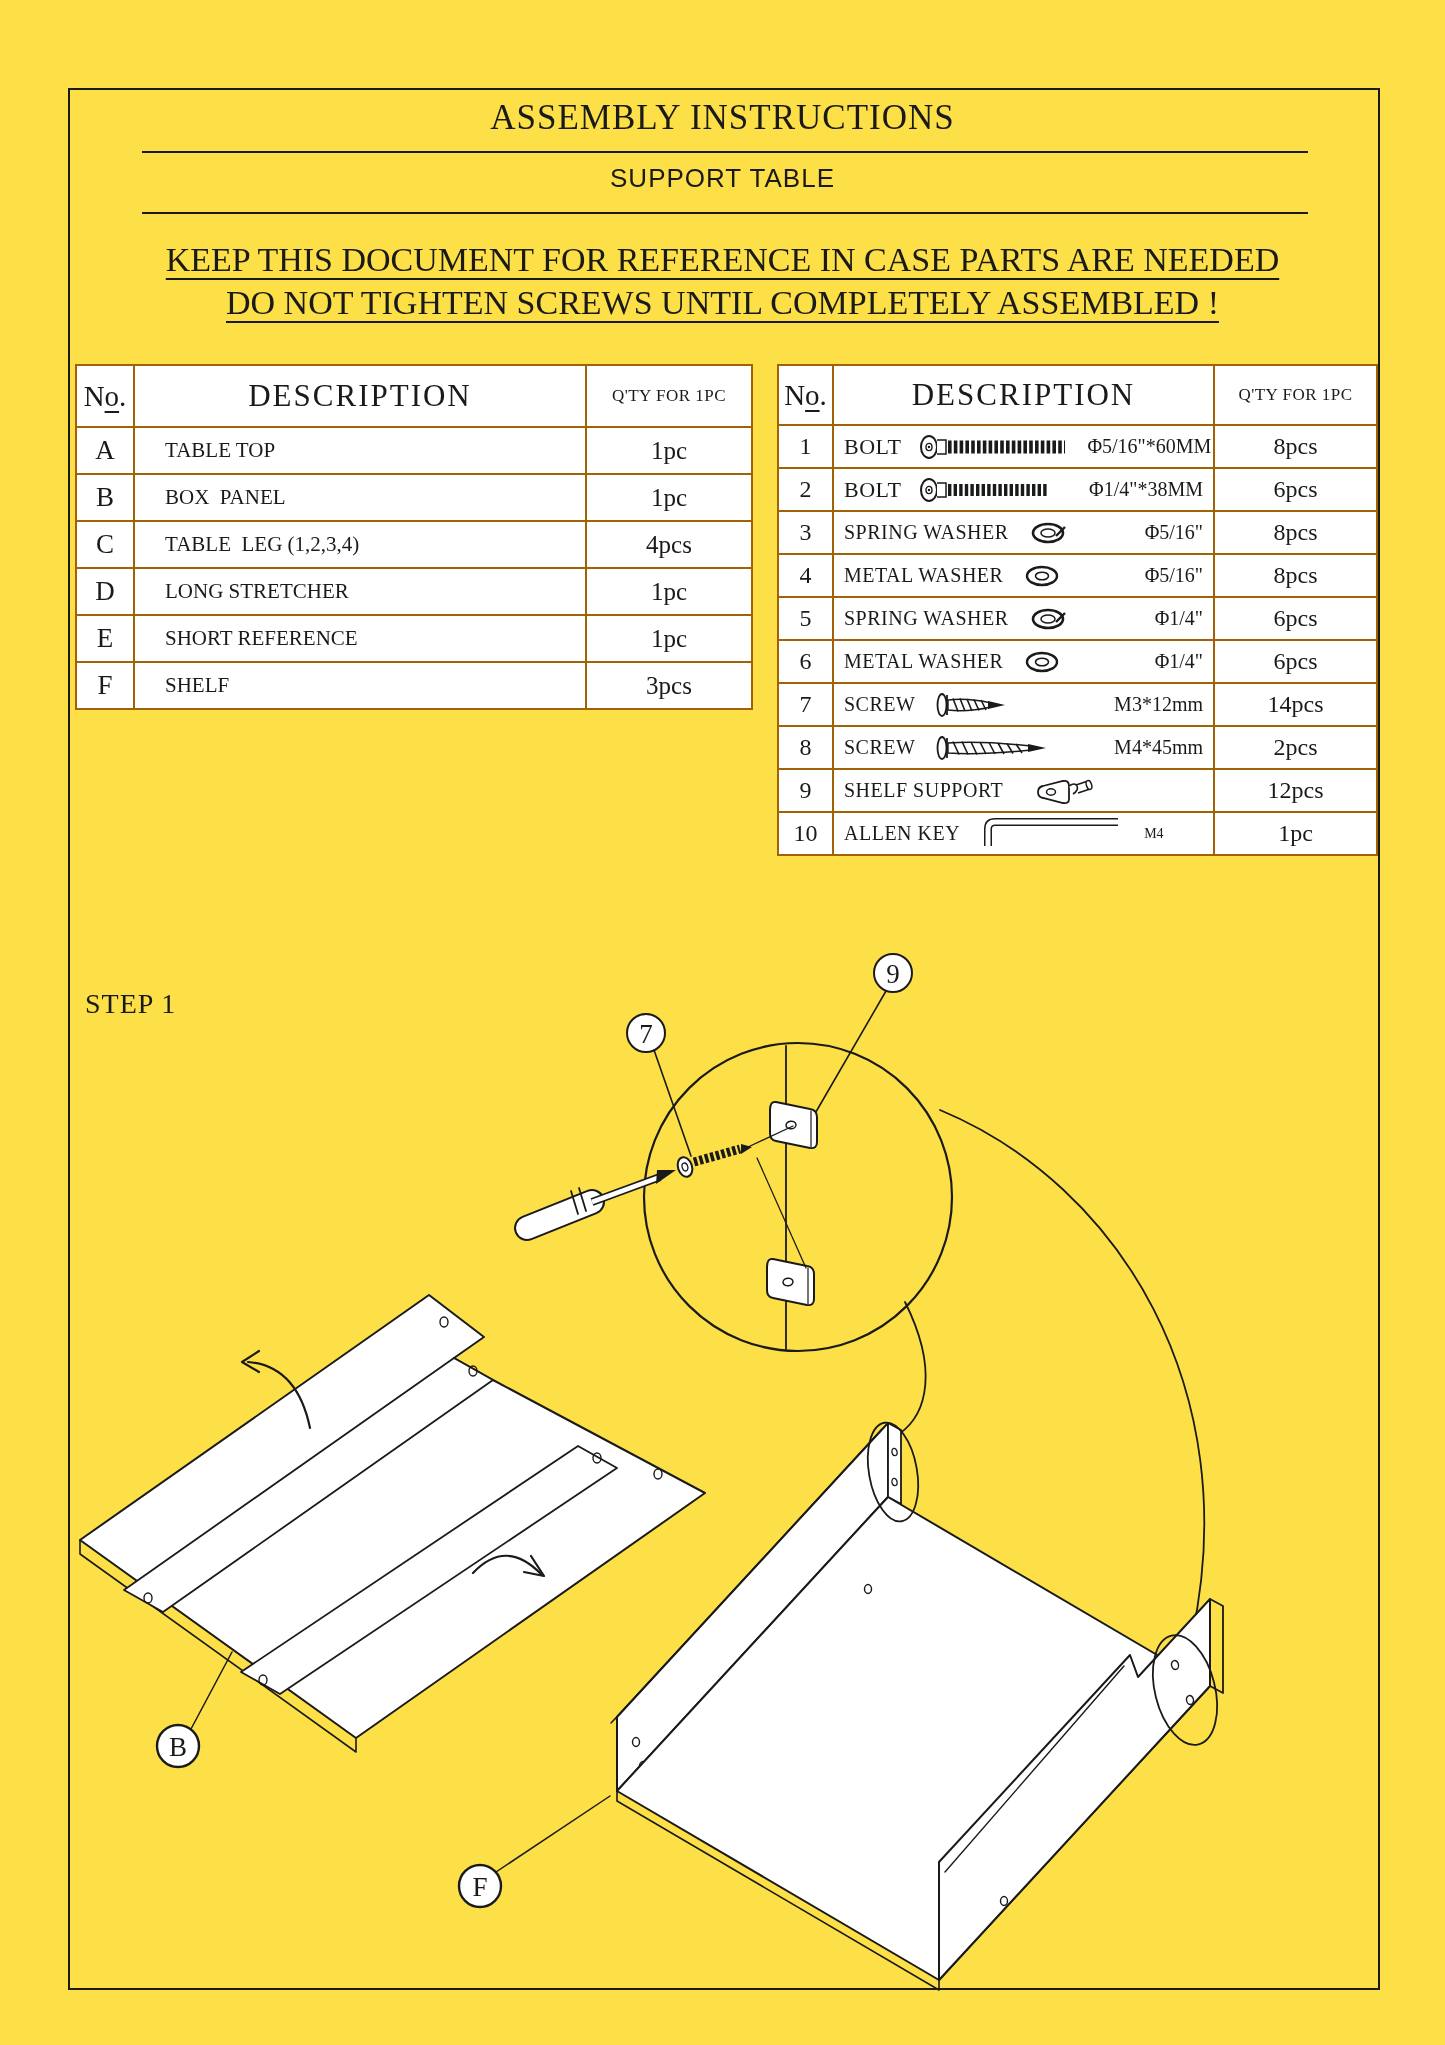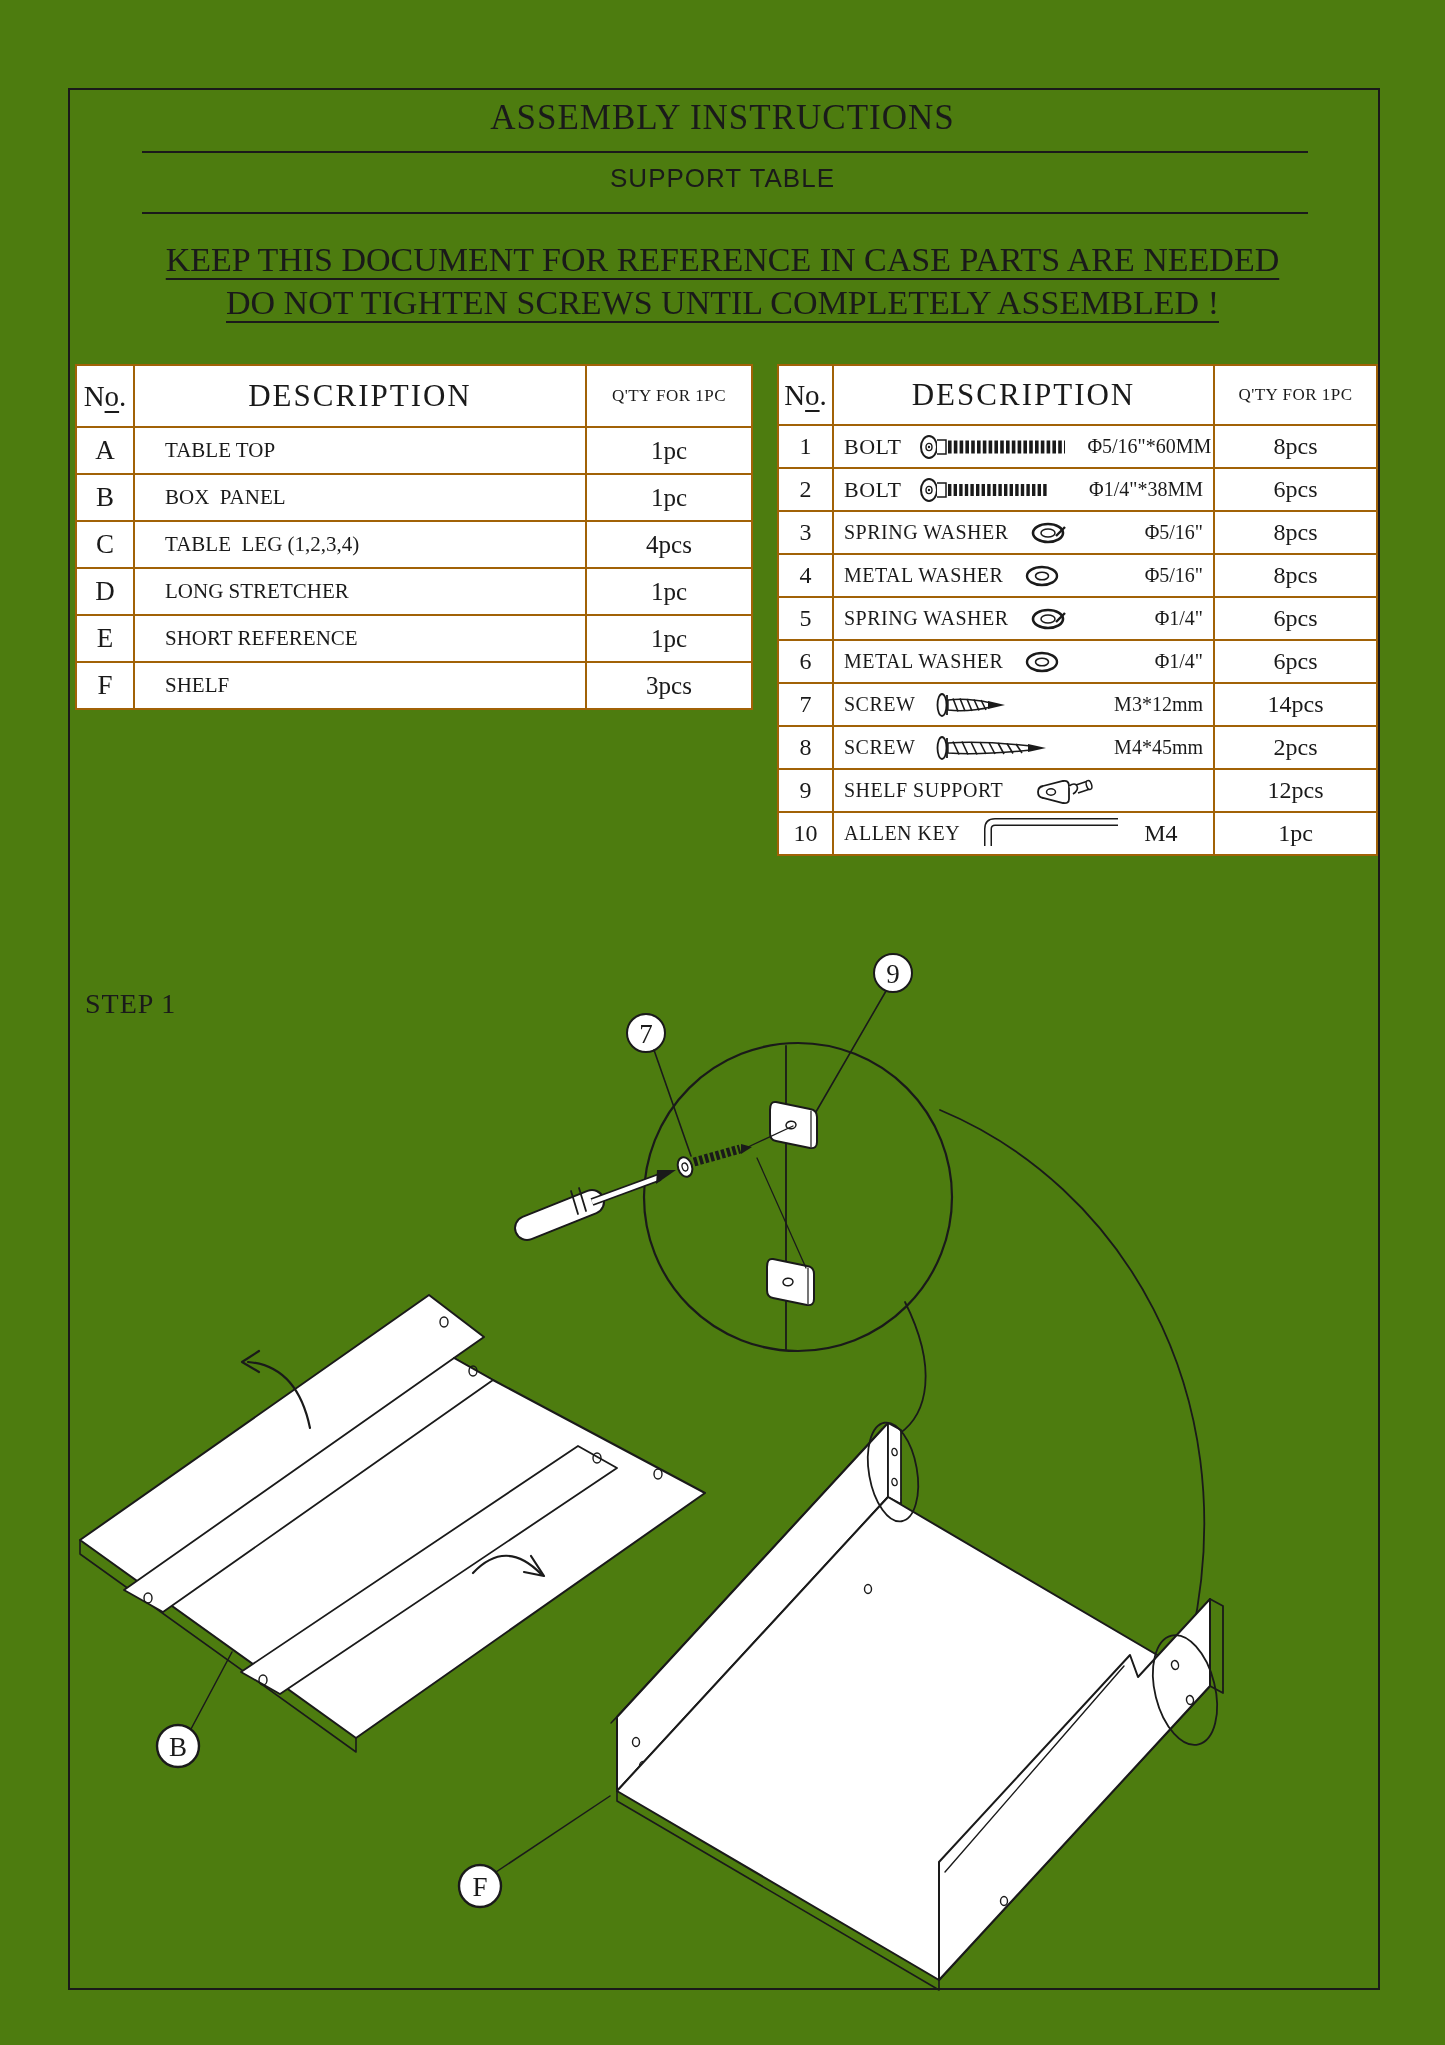--- a/index.html
+++ b/index.html
@@ -1,18 +1,18 @@
 <!DOCTYPE html>
 <html><head>
 <meta charset="utf-8">
 <style>
   * { margin:0; padding:0; box-sizing:border-box; }
   html,body { background:#ffffff; }
   body { width:1445px; height:2045px; font-family:"Liberation Serif", serif; color:#1a1a1a; }
-  .sheet { position:relative; width:1445px; height:2045px; background:#4d7c0f; overflow:hidden; }
+  .sheet { position:relative; width:1445px; height:2045px; background:#fde047; overflow:hidden; }
   .border-frame { position:absolute; left:68px; top:88px; width:1312px; height:1902px; border:2px solid #1a1a1a; }
 
   .title { position:absolute; left:0; right:0; top:98px; text-align:center; font-size:35px; letter-spacing:1px; }
   .rule { position:absolute; height:2px; background:#1a1a1a; }
   .rule-1 { left:142px; width:1166px; top:151px; }
   .subtitle { position:absolute; left:0; right:0; top:163px; text-align:center; font-family:"Liberation Sans", sans-serif; font-size:26px; letter-spacing:1px; }
   .rule-2 { left:142px; width:1166px; top:212px; }
 
   .warn { position:absolute; left:0; right:0; text-align:center; font-size:34px; }
   .warn span { text-decoration:underline; text-decoration-thickness:2px; text-underline-offset:7px; }
@@ -38,21 +38,21 @@
   td.c-no  { font-size:27px; text-align:center; }
   td.c-desc{ font-size:21px; padding-left:30px; white-space:pre; }
   td.c-qty { font-size:25px; text-align:center; }
 
   td.hw-no { font-size:24px; text-align:center; }
   td.hw-qty{ font-size:24px; text-align:center; }
   td.hw-desc { padding:0 10px; }
   .hw-line { display:flex; align-items:center; gap:18px; }
   .hw-name { font-size:20px; letter-spacing:0.5px; white-space:pre; }
   .hw-size { margin-left:auto; font-size:20px; white-space:pre; }
-  .hw-size.mid { margin-left:auto; margin-right:42px; font-size:24px; }
+  .hw-size.mid { margin-left:auto; margin-right:42px; font-size:14px; }
   .hw-line svg { flex:none; }
 
   .step-label { position:absolute; left:85px; top:988px; font-size:28px; letter-spacing:1px; }
 
   .diagram { position:absolute; left:0; top:0; width:1445px; height:2045px; }
   .diagram * { vector-effect:non-scaling-stroke; }
   .callout-text { font-family:"Liberation Serif", serif; font-size:27px; fill:#1a1a1a; }
 </style>
 </head>
 <body>

